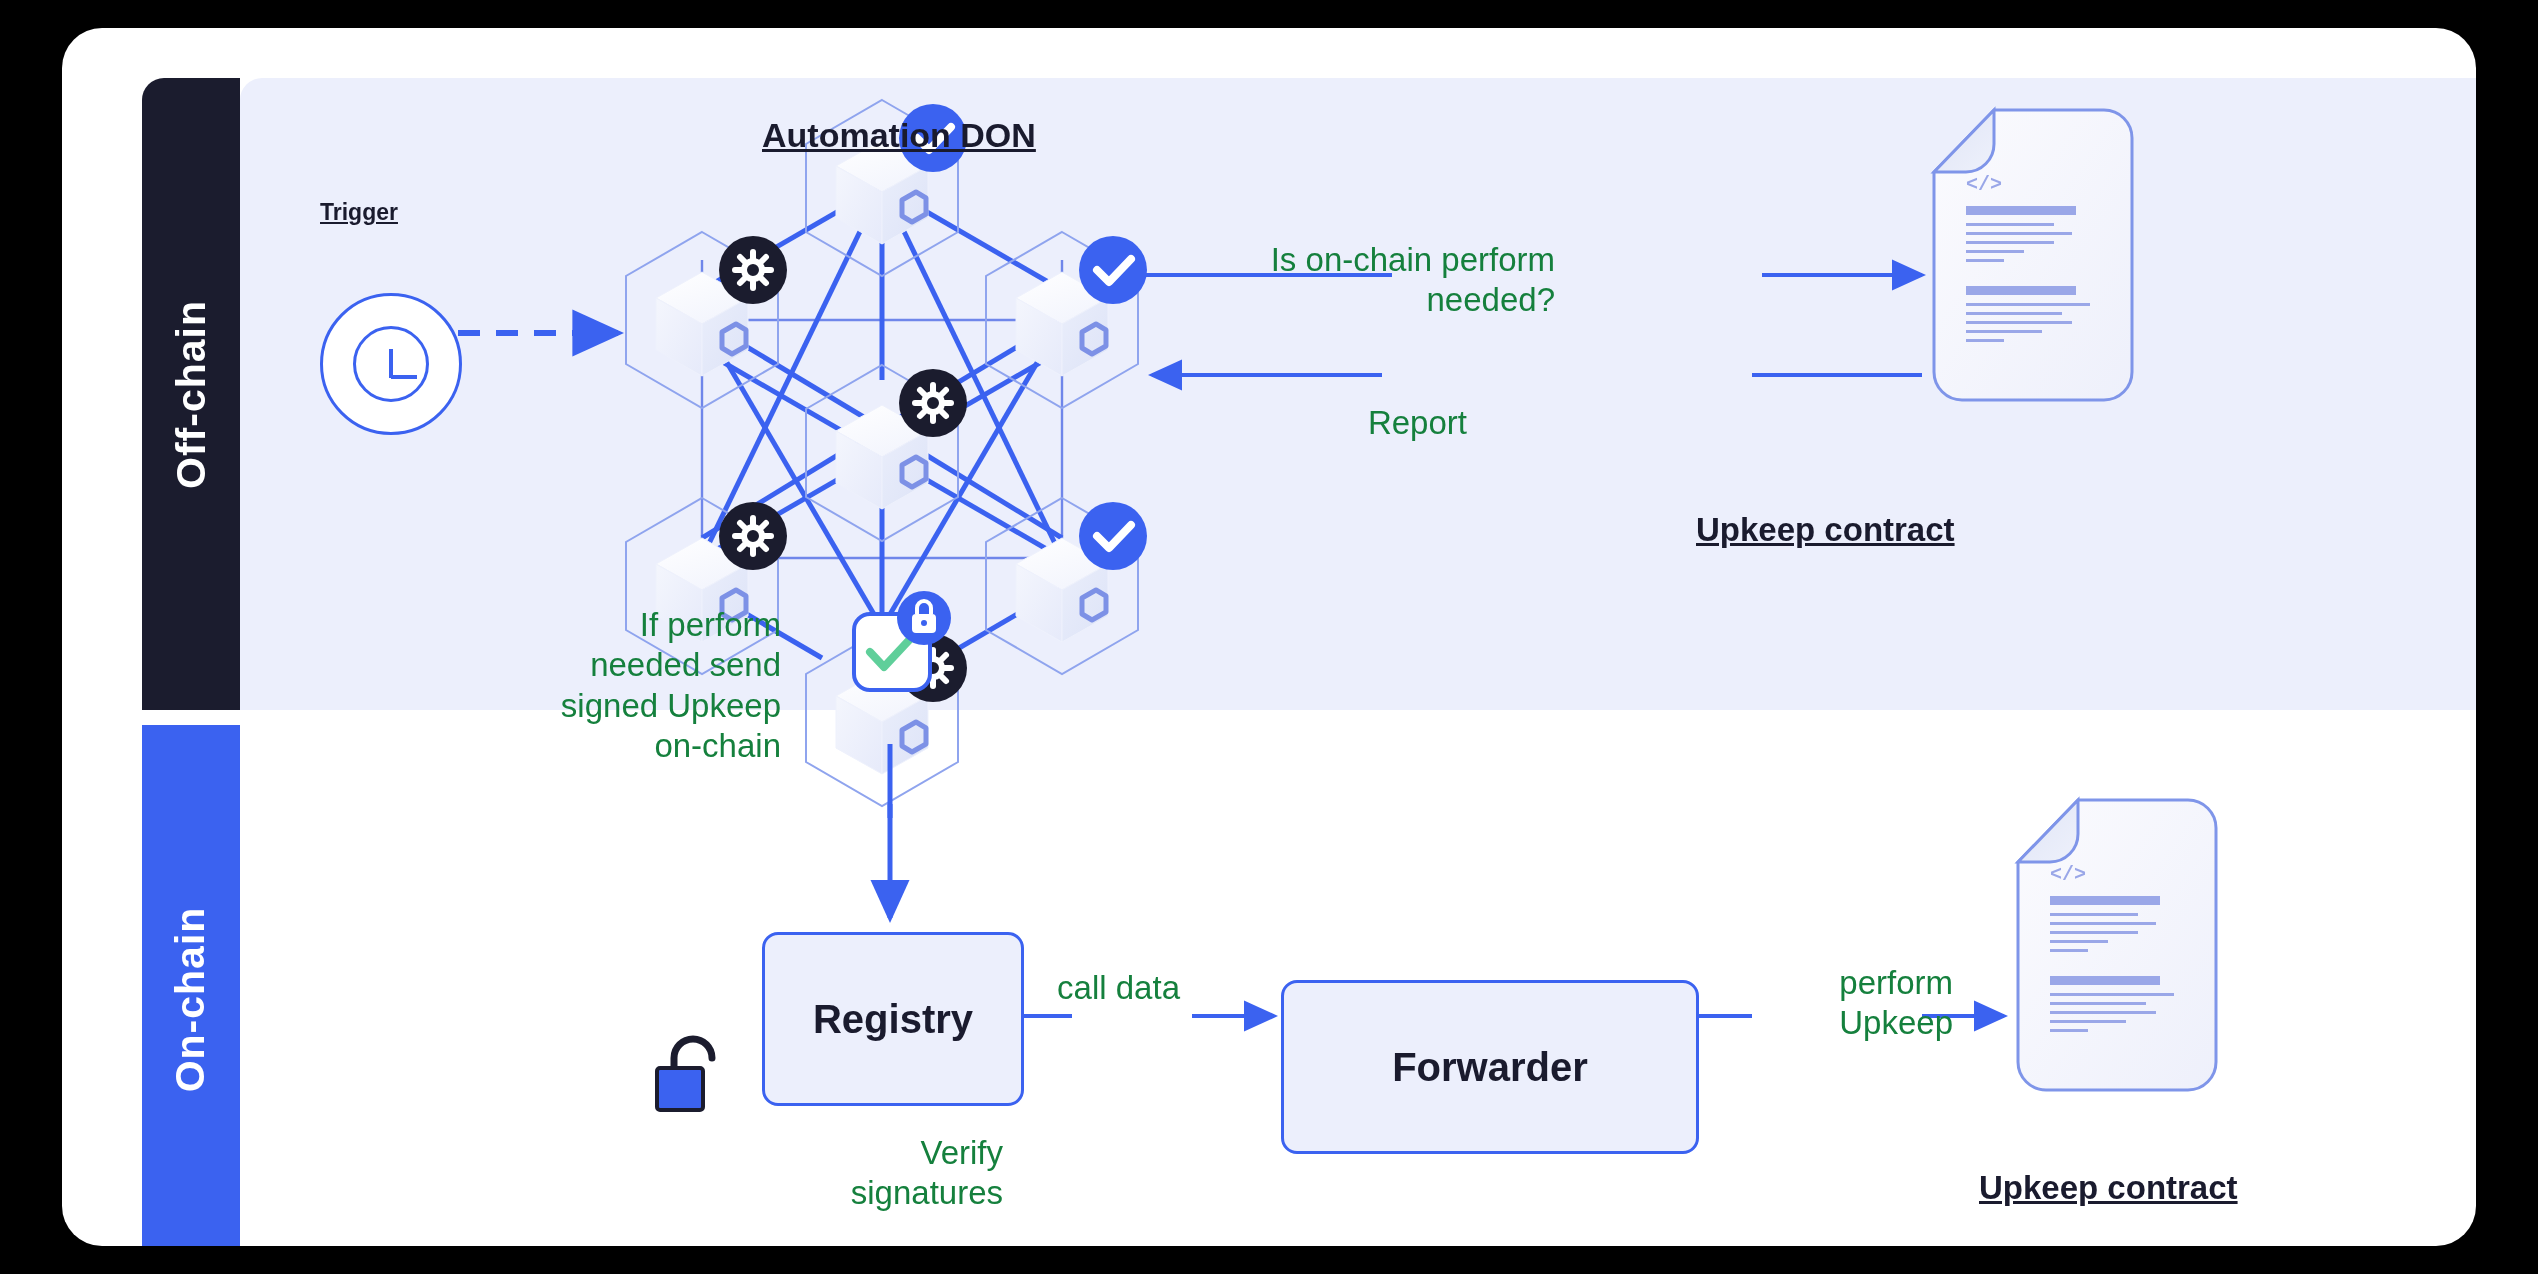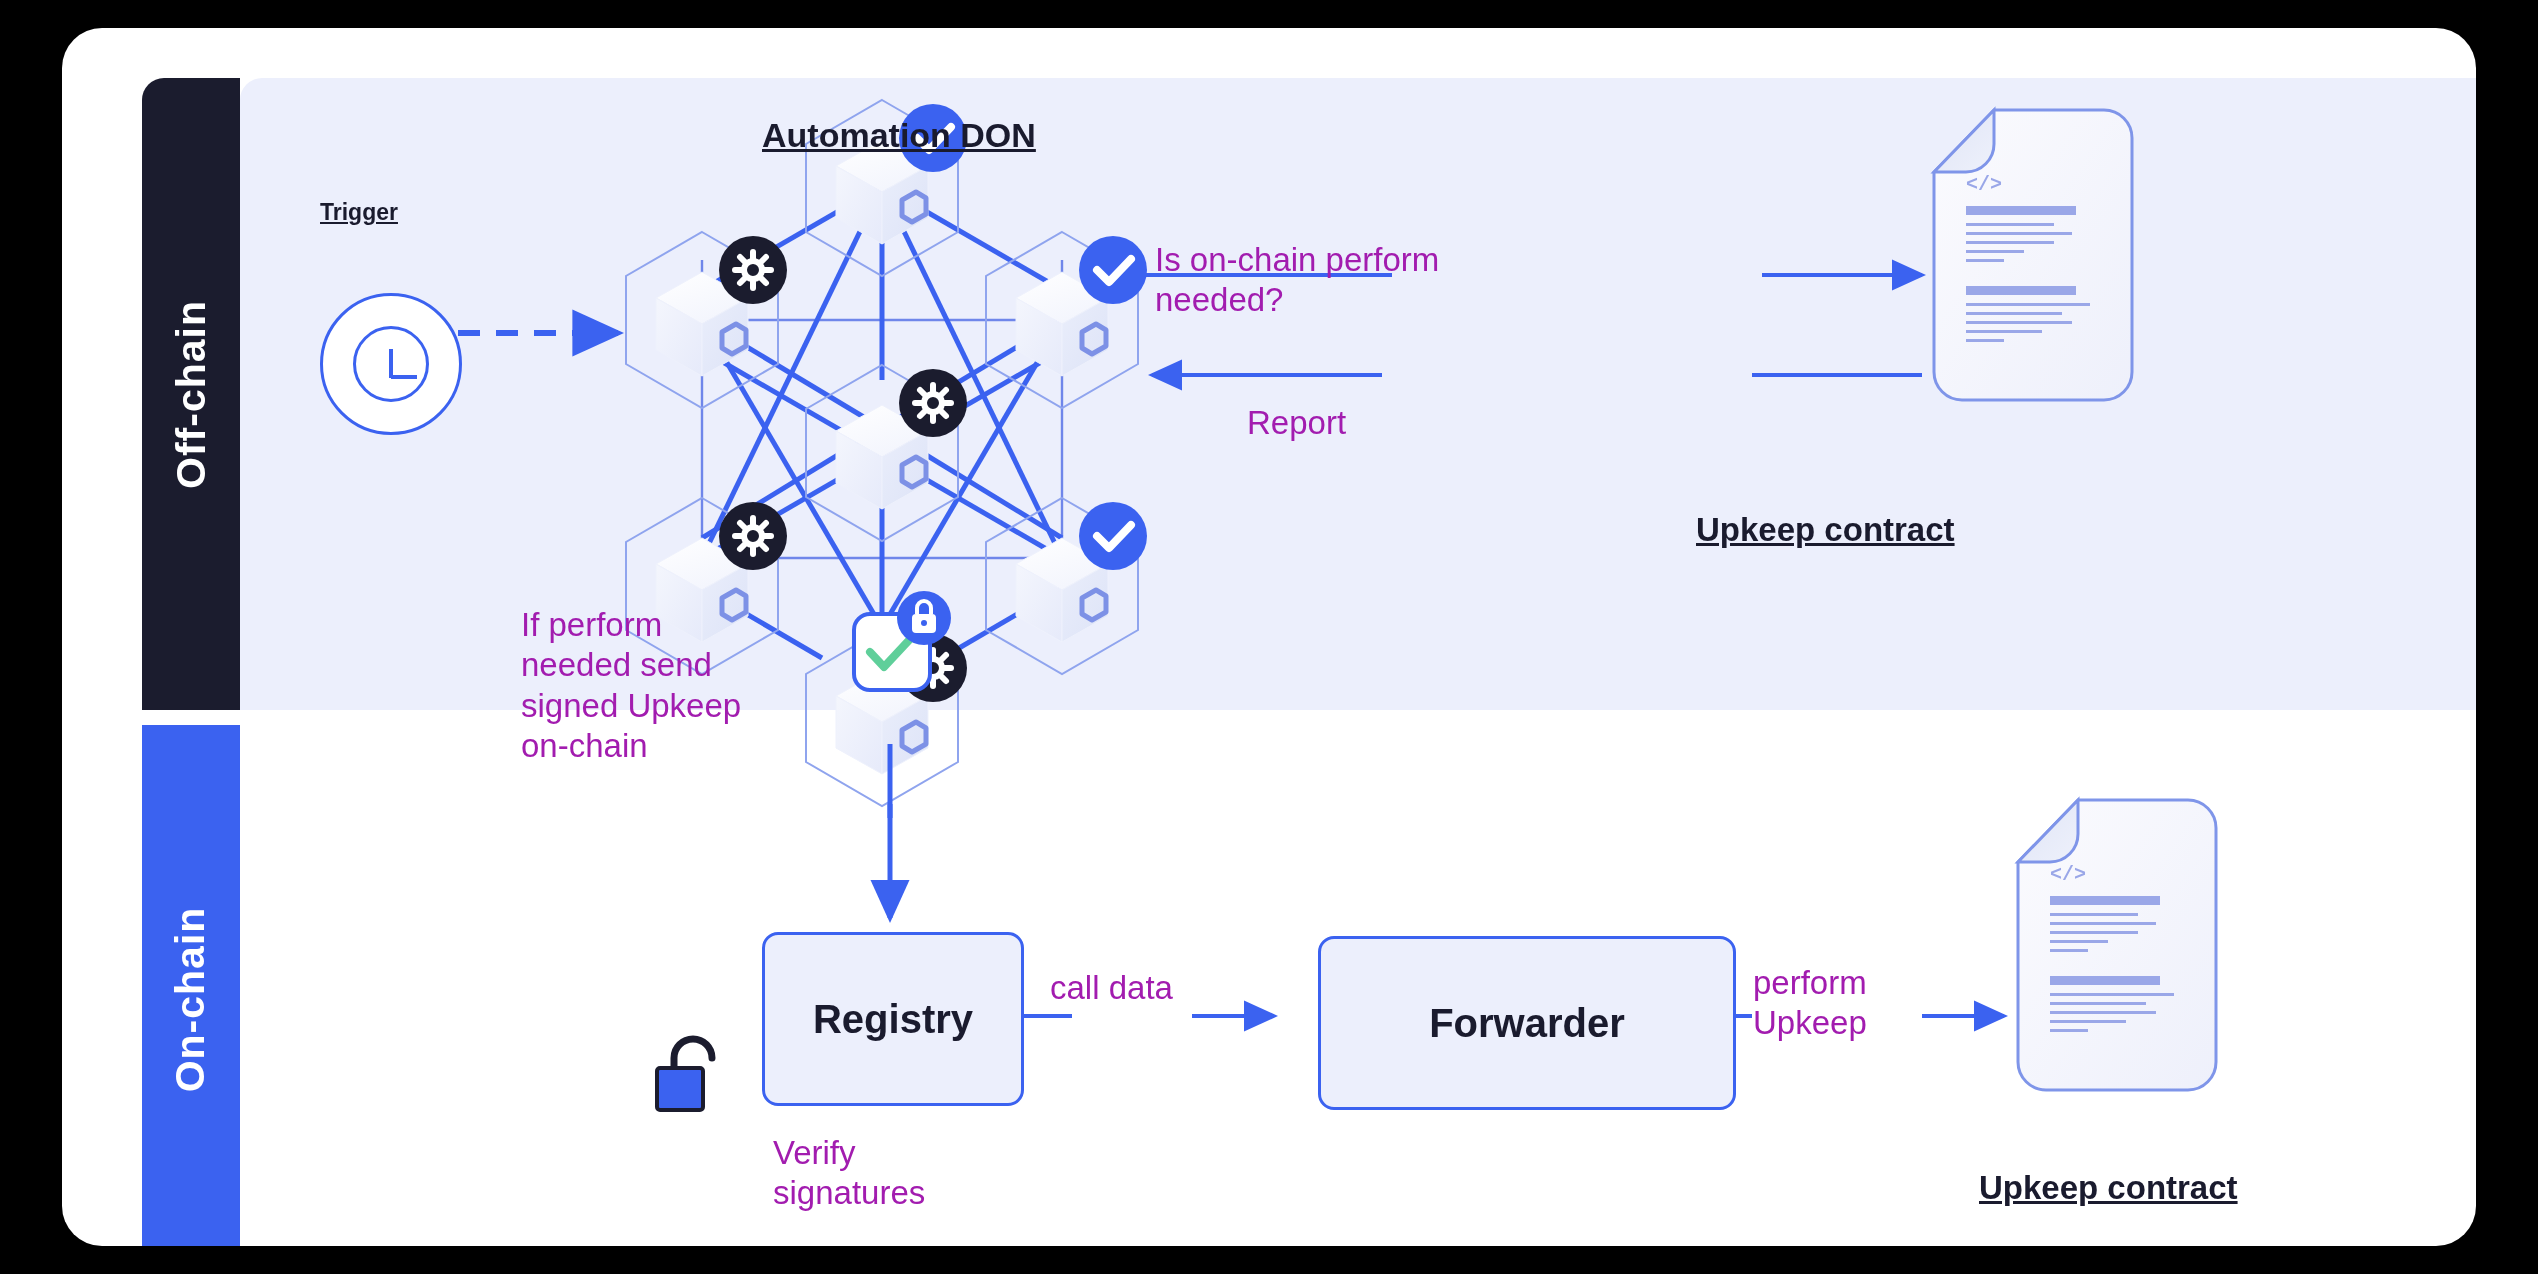--- a/index.html
+++ b/index.html
@@ -16,33 +16,33 @@
   .sb-on{left:80px;top:697px;height:549px;background:#3b62f0;border-radius:0 0 0 22px;}
 
   .lbl{position:absolute;white-space:nowrap;}
   .ttl{font-weight:bold;color:#1a1b2e;text-decoration:underline;}
 
   #t-trigger{left:258px;top:171px;font-size:23px;}
   #t-don{left:700px;top:88px;font-size:34px;}
   #t-upkeep1{left:1634px;top:483px;font-size:33px;}
   #t-upkeep2{left:1917px;top:1141px;font-size:33px;}
 
-  .mtxt{position:absolute;text-align:left;color:#a21caf;font-size:33px;line-height:1.22;}
+  .mtxt{position:absolute;text-align:right;color:#15803d;font-size:33px;line-height:1.22;}
   #t-q{left:1093to;}
   #t-q{left:1093px;top:212px;width:400px;}
   #t-res{left:1185px;top:375px;width:220px;}
   #t-if{left:459px;top:577px;width:260px;}
   #t-call{left:988px;top:940px;width:130px;}
   #t-perform{left:1691px;top:935px;width:200px;}
   #t-verify{left:711px;top:1105px;width:230px;}
 
   
   .box{position:absolute;background:#eceffc;border:3px solid #3b62f0;border-radius:16px;display:flex;align-items:center;justify-content:center;color:#1a1b2e;font-size:40px;font-weight:bold;}
   #b-registry{left:700px;top:904px;width:256px;height:168px;}
-  #b-forwarder{left:1219px;top:908px;width:412px;height:168px;margin-left:37px;}
+  #b-forwarder{left:1219px;top:952px;width:412px;height:168px;}
 
   .clock{position:absolute;left:258px;top:265px;width:136px;height:136px;border:3.5px solid #3b62f0;border-radius:50%;background:#fff;}
   .clock .inner{position:absolute;left:30px;top:30px;width:70px;height:70px;border:3.5px solid #3b62f0;border-radius:50%;}
   .clock .h1{position:absolute;left:50%;top:20px;width:3.5px;height:29px;background:#3b62f0;margin-left:-1.7px;}
   .clock .h2{position:absolute;left:50%;top:46px;width:26px;height:3.5px;background:#3b62f0;}
 
   svg.ov{position:absolute;left:0;top:0;width:2414px;height:1218px;pointer-events:none;overflow:visible;}
 </style>
 </head>
 <body>

